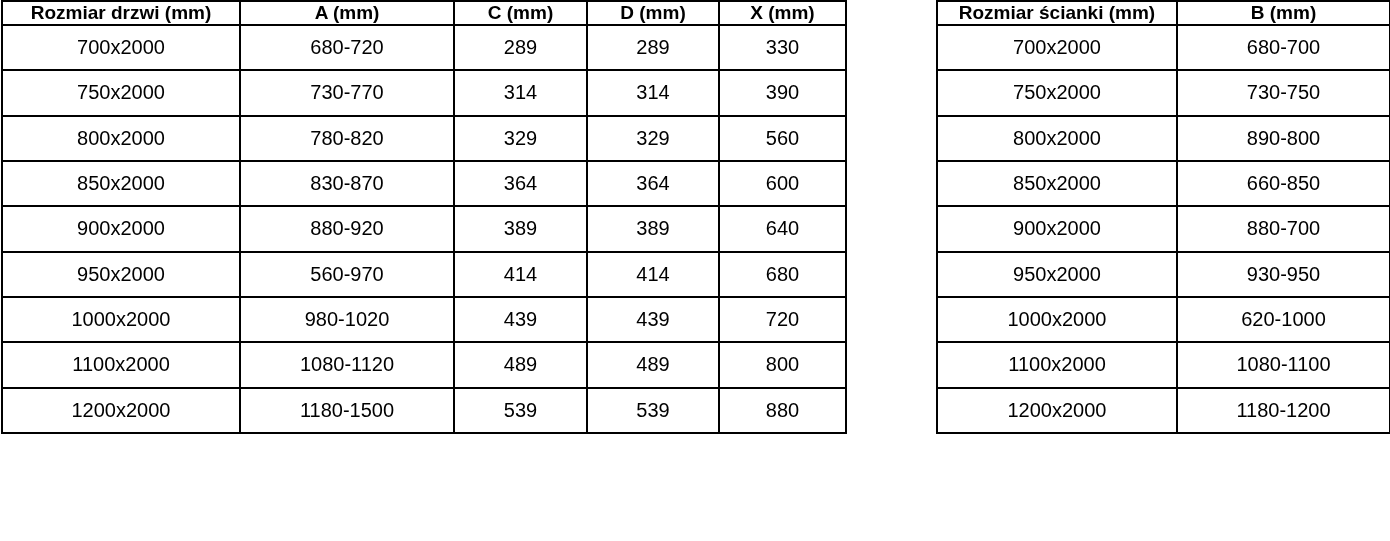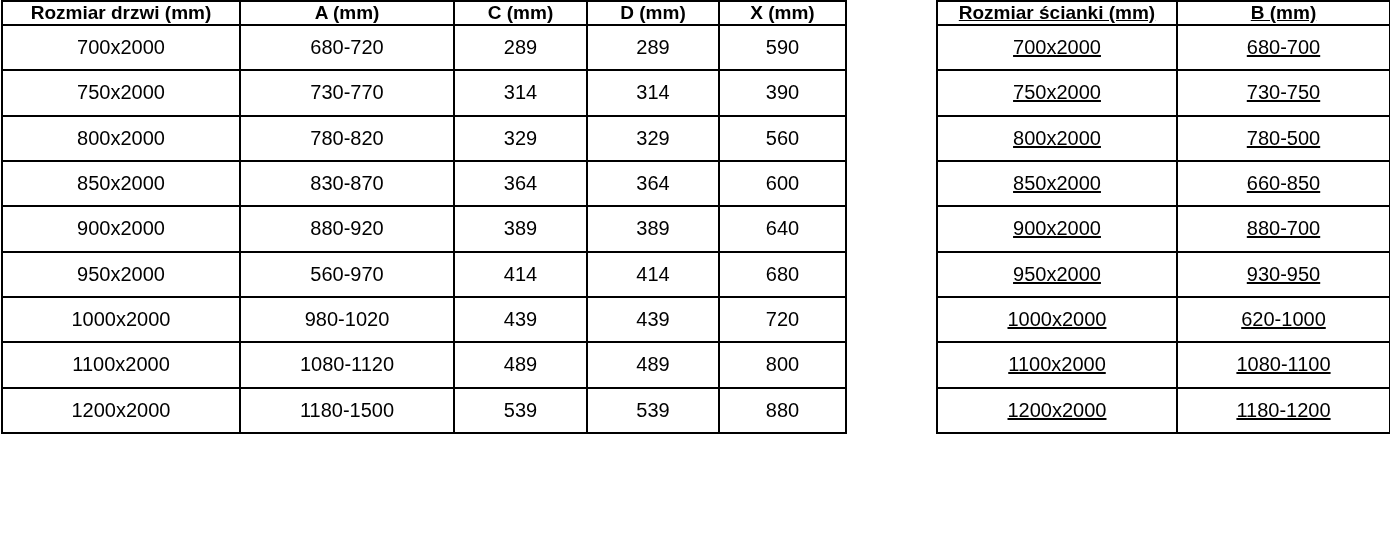--- a/index.html
+++ b/index.html
@@ -17,21 +17,21 @@
   }
   table.spec-table {
     position: absolute;
     top: 0;
     border-collapse: collapse;
     table-layout: fixed;
     height: 434px;
     background: #ffffff;
   }
   #door-table  { left: 1px;   width: 844px; }
-  #wall-table  { left: 936px; width: 453px; text-decoration: underline; }
+  #wall-table  { left: 936px; width: 453px; }
   .spec-table th,
   .spec-table td {
     border: 2px solid #000000;
     text-align: center;
     vertical-align: middle;
     padding: 0;
     color: #000000;
     overflow: hidden;
     white-space: nowrap;
   }
@@ -65,21 +65,21 @@
           <th>D (mm)</th>
           <th>X (mm)</th>
         </tr>
       </thead>
       <tbody>
         <tr>
           <td>700x2000</td>
           <td>680-720</td>
           <td>289</td>
           <td>289</td>
-          <td>590</td>
+          <td>330</td>
         </tr>
         <tr>
           <td>750x2000</td>
           <td>730-770</td>
           <td>314</td>
           <td>314</td>
           <td>390</td>
         </tr>
         <tr>
           <td>800x2000</td>
@@ -148,21 +148,21 @@
         <tr>
           <td>700x2000</td>
           <td>680-700</td>
         </tr>
         <tr>
           <td>750x2000</td>
           <td>730-750</td>
         </tr>
         <tr>
           <td>800x2000</td>
-          <td>780-500</td>
+          <td>890-800</td>
         </tr>
         <tr>
           <td>850x2000</td>
           <td>660-850</td>
         </tr>
         <tr>
           <td>900x2000</td>
           <td>880-700</td>
         </tr>
         <tr>

